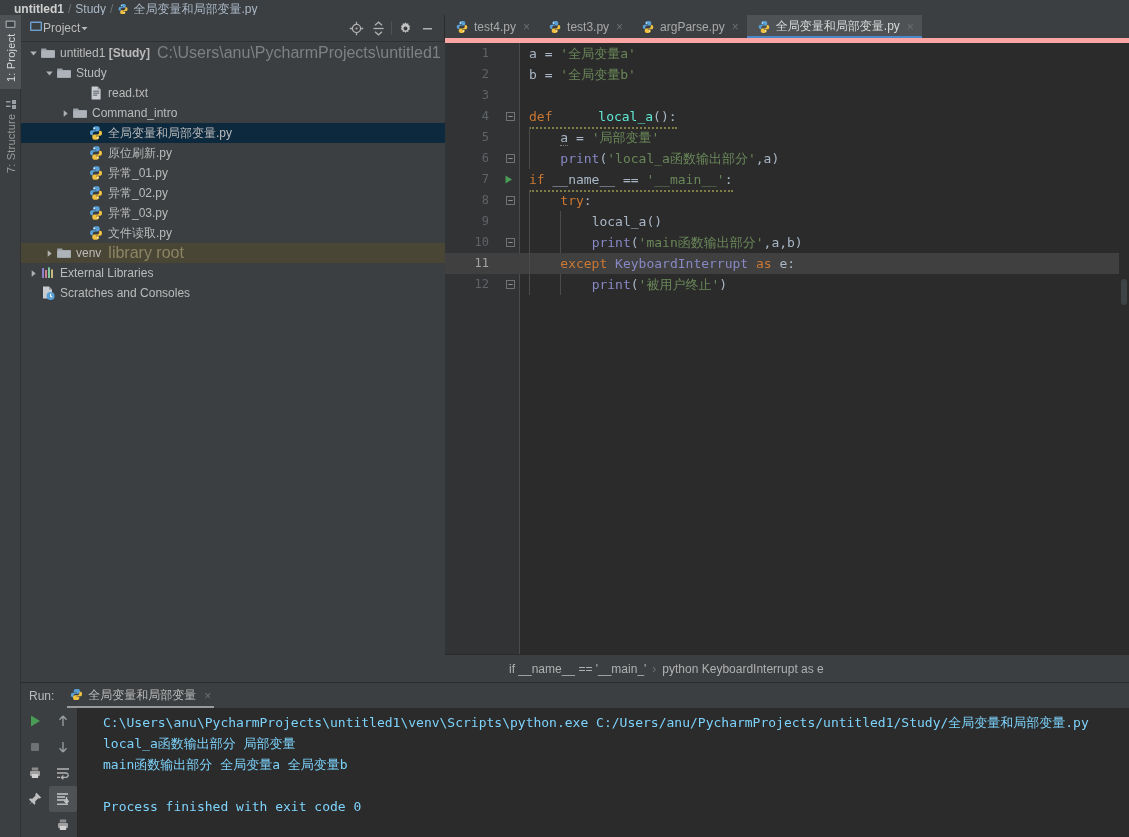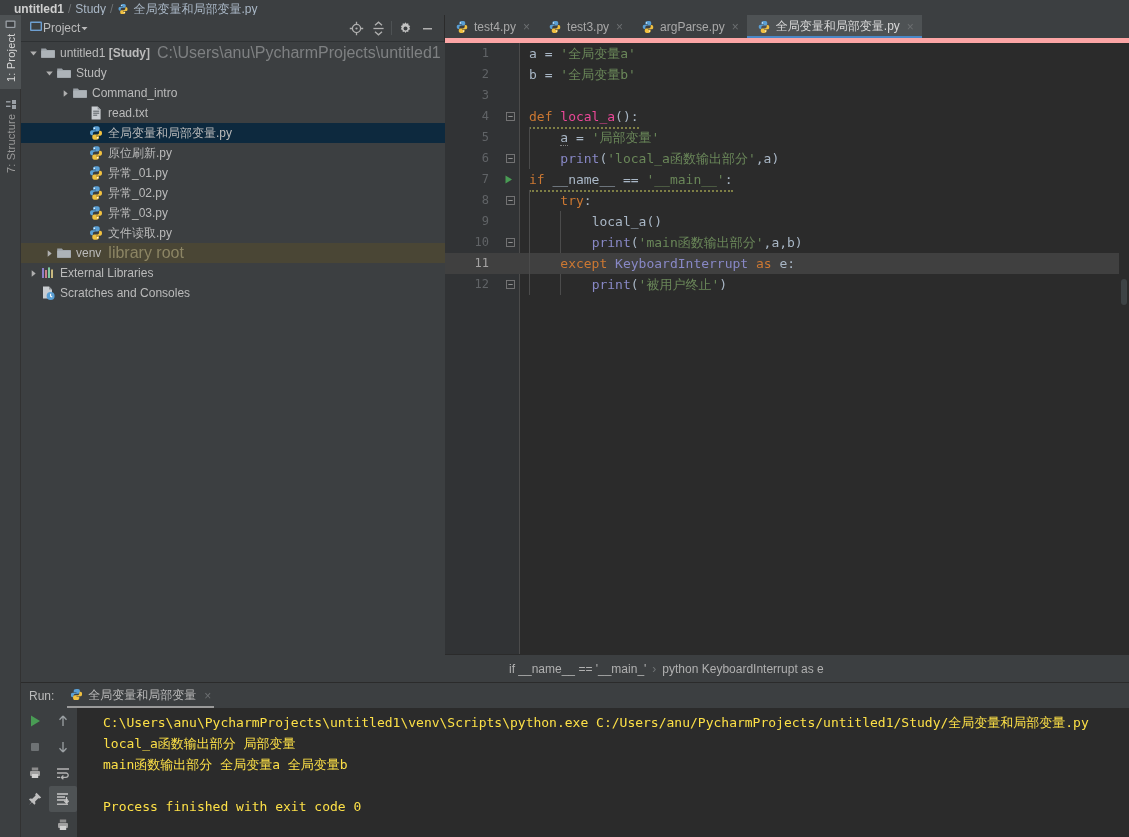--- a/index.html
+++ b/index.html
@@ -138,21 +138,21 @@
     position: absolute; left: 60px; top: 0; width: 11px; height: 21px;
     display: flex; align-items: center; justify-content: center;
     color: #888888; font-size: 9px;
   }
   .ctext {
     position: absolute; left: 84px; top: 0; line-height: 21px;
     white-space: pre; color: #A9B7C6;
   }
   .kw   { color: #CC7832; }
   .str  { color: #6A8759; }
-  .fn   { color: #ec4899; }
+  .fn   { color: #5eead4; margin-left: 38px; }
   .bif  { color: #8888C6; }
   .pln  { color: #A9B7C6; }
   .localv { color: #A9B7C6; border-bottom: 1px dotted #808080; }
   .indent-guide {
     position: absolute; top: 0; width: 1px; height: 21px; background: #4B4B4B;
   }
   .warnwave {
     border-bottom: 2px dotted #7E7E45;
   }
 
@@ -195,21 +195,21 @@
     align-items: center; justify-content: center; border-radius: 2px;
   }
   .rbtn.on { background: #4E5254; }
 
   .console {
     position: absolute; left: 56px; top: 25px; width: 1052px; height: 130px;
     background: #2B2B2B; padding: 4px 0 0 26px; overflow: hidden;
   }
   .cl {
     font-family: "DejaVu Sans Mono", monospace; font-size: 13px;
-    line-height: 21px; color: #fde047; white-space: pre;
+    line-height: 21px; color: #7dd3fc; white-space: pre;
   }
   .cl.blank { color: transparent; }
 
   
   .escroll {
     position: absolute; right: 0; top: 28px; width: 10px; height: 611px;
     background: #2B2B2B;
   }
   .escroll .thumb {
     position: absolute; left: 2px; top: 208px; width: 6px; height: 26px;
@@ -326,44 +326,44 @@
             </svg>
           </span>
           <span class="ico">
             <svg width="16" height="16" viewBox="0 0 16 16">
               <path d="M1.2 3.6h4.6l1.3 1.5h7.7v7.3H1.2z" fill="#9AA0A6"></path>
               <path d="M1.2 5.6h13.6v7.2H1.2z" fill="#ADB3B8"></path>
             </svg>
           </span>
           <span class="lbl">Study</span>
         </div>
+        <div class="row" style="padding-left: 54px;">
+          <span class="arrow"></span>
+          <span class="ico">
+            <svg width="16" height="16" viewBox="0 0 16 16">
+              <path d="M3.6 1.4h6l3 3v10h-9z" fill="#C9CDD1"></path>
+              <path d="M9.6 1.4l3 3h-3z" fill="#8D9297"></path>
+              <path d="M5.2 6.2h6M5.2 8.2h6M5.2 10.2h4" stroke="#5A5F63" stroke-width="1"></path>
+            </svg>
+          </span>
+          <span class="lbl">read.txt</span>
+        </div>
         <div class="row" style="padding-left: 38px;">
           <span class="arrow">
             <svg width="9" height="9" viewBox="0 0 9 9">
               <path d="M2.7 1.2 L6.7 4.5 L2.7 7.8 Z" fill="#AFAFAF"></path>
             </svg>
           </span>
           <span class="ico">
             <svg width="16" height="16" viewBox="0 0 16 16">
               <path d="M1.2 3.6h4.6l1.3 1.5h7.7v7.3H1.2z" fill="#9AA0A6"></path>
               <path d="M1.2 5.6h13.6v7.2H1.2z" fill="#ADB3B8"></path>
             </svg>
           </span>
           <span class="lbl">Command_intro</span>
-        </div>
-        <div class="row" style="padding-left: 54px;">
-          <span class="arrow"></span>
-          <span class="ico">
-            <svg width="16" height="16" viewBox="0 0 16 16">
-              <path d="M3.6 1.4h6l3 3v10h-9z" fill="#C9CDD1"></path>
-              <path d="M9.6 1.4l3 3h-3z" fill="#8D9297"></path>
-              <path d="M5.2 6.2h6M5.2 8.2h6M5.2 10.2h4" stroke="#5A5F63" stroke-width="1"></path>
-            </svg>
-          </span>
-          <span class="lbl">read.txt</span>
         </div>
         <div class="row sel" style="padding-left: 54px;">
           <span class="arrow"></span>
           <span class="ico">
             <svg width="16" height="16" viewBox="0 0 16 16">
               <path d="M7.9 1.2C5.6 1.2 5 2.2 5 3.4v1.4h3v.5H3.9C2.6 5.3 2 6.2 2 7.8s.6 2.4 1.9 2.4h1V8.6c0-1.3 1-2.2 2.3-2.2h2.6c1 0 1.9-.8 1.9-1.8V3.4c0-1.2-.7-2.2-2.1-2.2z" fill="#5A9FD4"></path>
               <path d="M8.1 14.8c2.3 0 2.9-1 2.9-2.2v-1.4H8v-.5h4.1c1.3 0 1.9-.9 1.9-2.5s-.6-2.4-1.9-2.4h-1v1.6c0 1.3-1 2.2-2.3 2.2H6.2c-1 0-1.9.8-1.9 1.8v1.2c0 1.2.7 2.2 2.1 2.2z" fill="#F0C040"></path>
               <circle cx="6.3" cy="3.3" r=".7" fill="#fff"></circle>
               <circle cx="9.7" cy="12.7" r=".7" fill="#fff"></circle>
             </svg>

